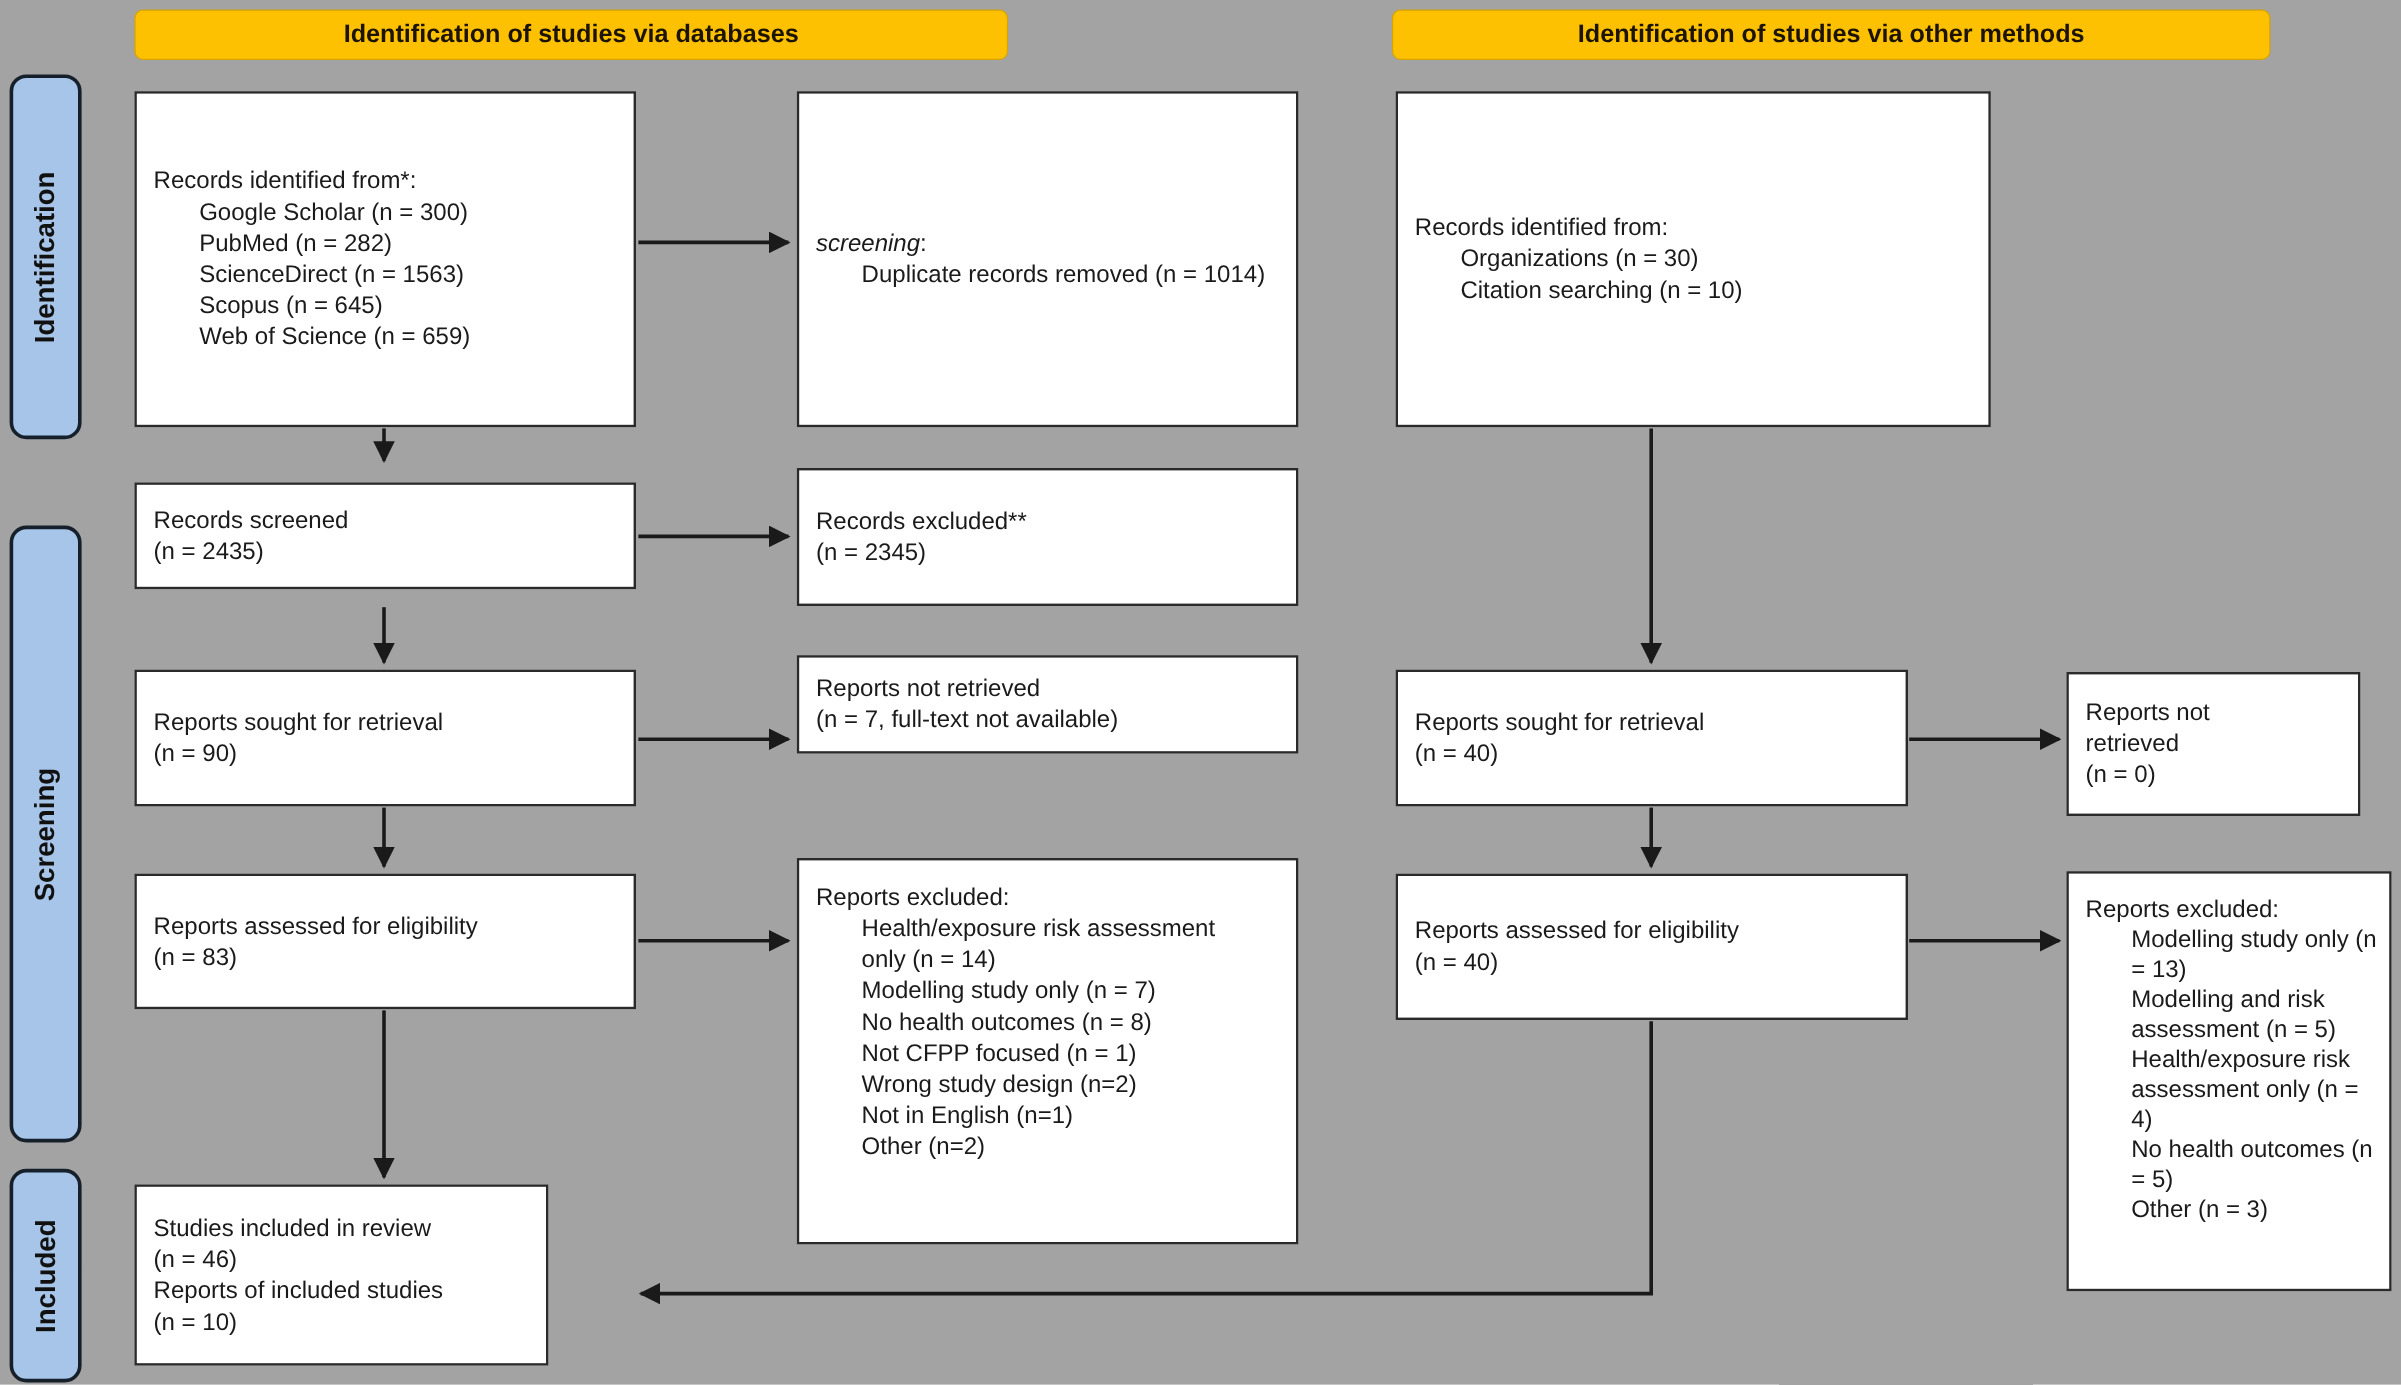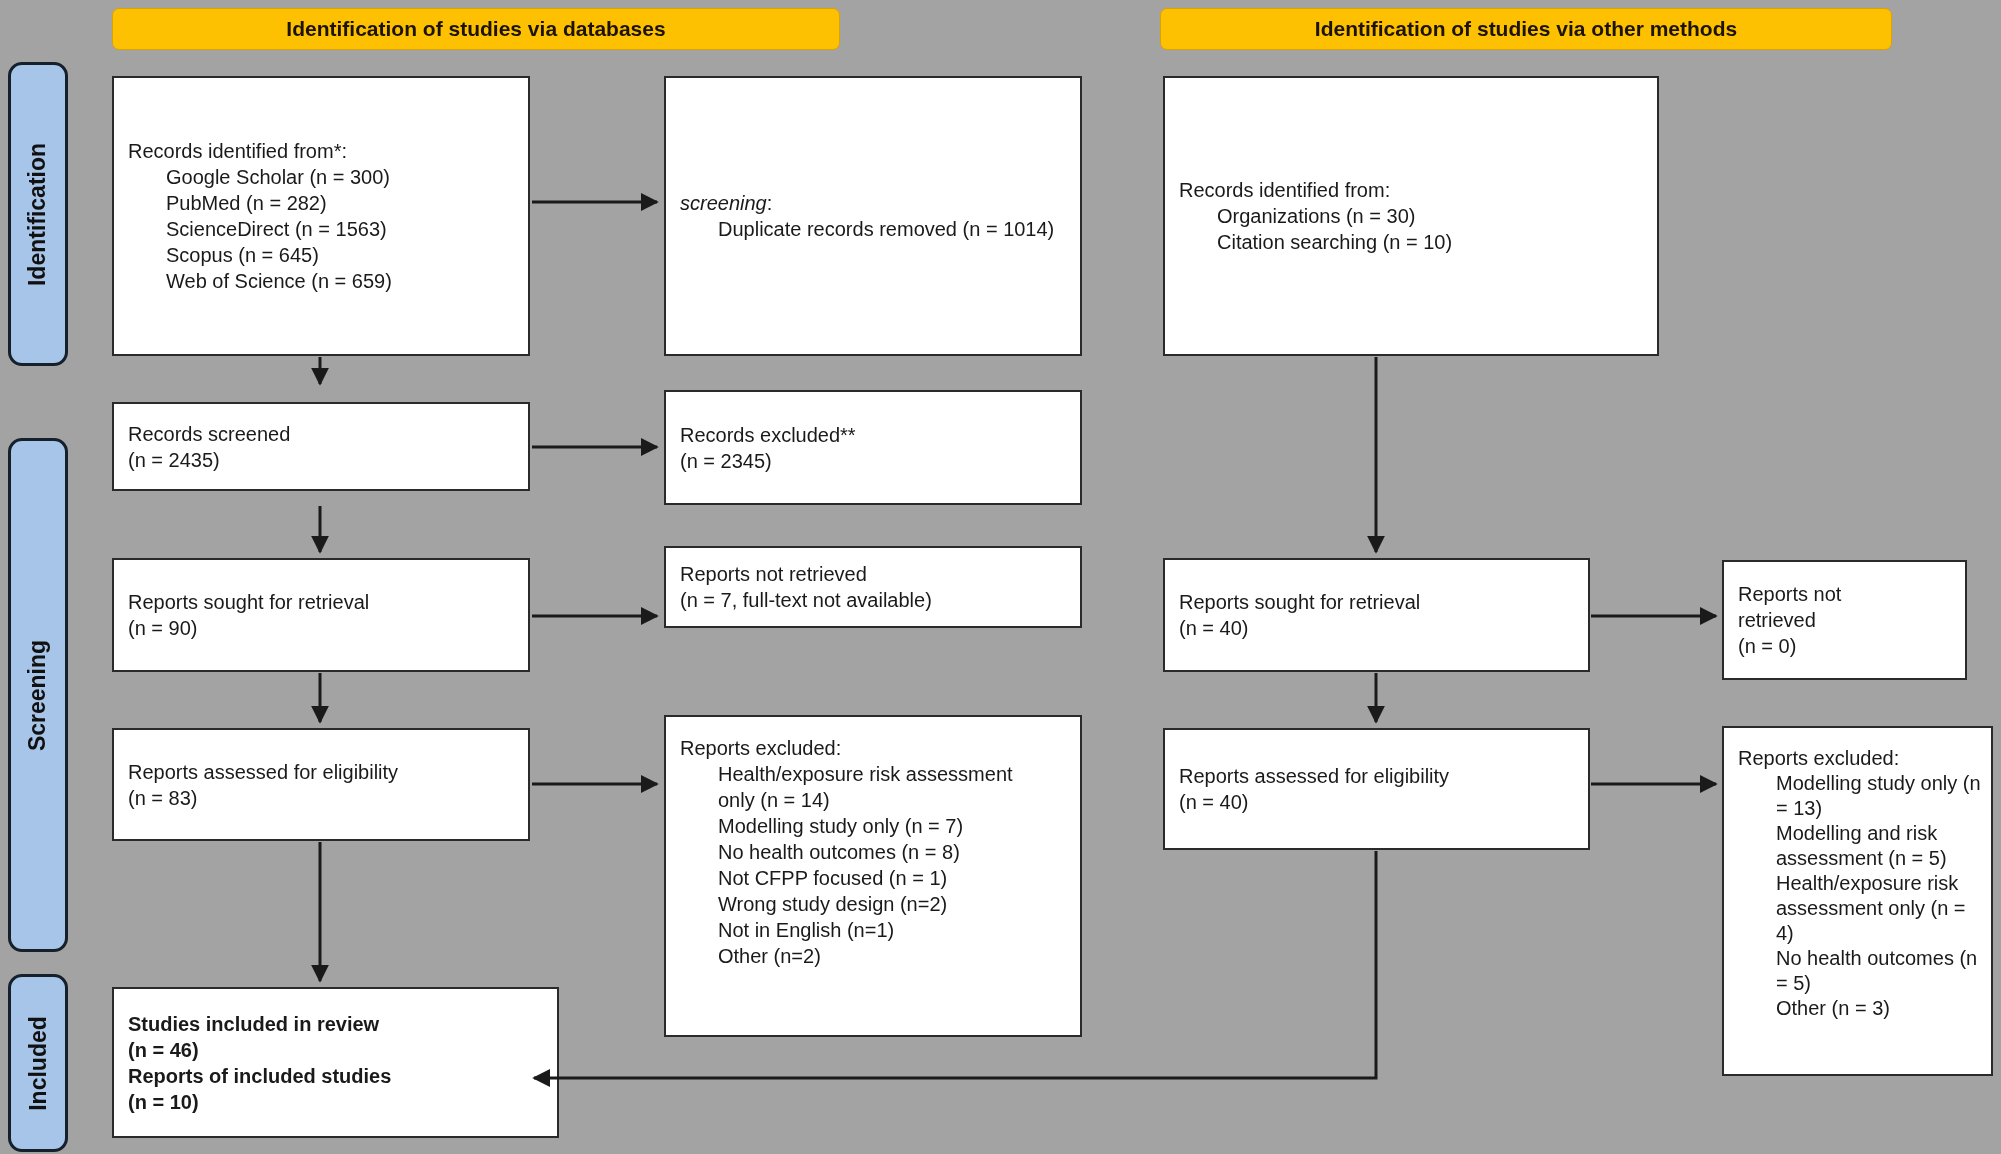--- a/index.html
+++ b/index.html
@@ -79,21 +79,21 @@
   <div class="box" style="left:112px;top:558px;width:418px;height:114px;">
     <div>Reports sought for retrieval</div>
     <div>(n = 90)</div>
   </div>
 
   <div class="box" style="left:112px;top:728px;width:418px;height:113px;">
     <div>Reports assessed for eligibility</div>
     <div>(n = 83)</div>
   </div>
 
-  <div class="box" style="left:112px;top:987px;width:447px;height:151px;font-weight:bold;">
+  <div class="box" style="left:112px;top:987px;width:345px;height:151px;">
     <div>Studies included in review</div>
     <div>(n = 46)</div>
     <div>Reports of included studies</div>
     <div>(n = 10)</div>
   </div>
 
   <div class="box" style="left:664px;top:76px;width:418px;height:280px;">
     <div><span class="em">screening</span><span>:</span></div>
     <div class="indent">Duplicate records removed (n = 1014)</div>
   </div>

